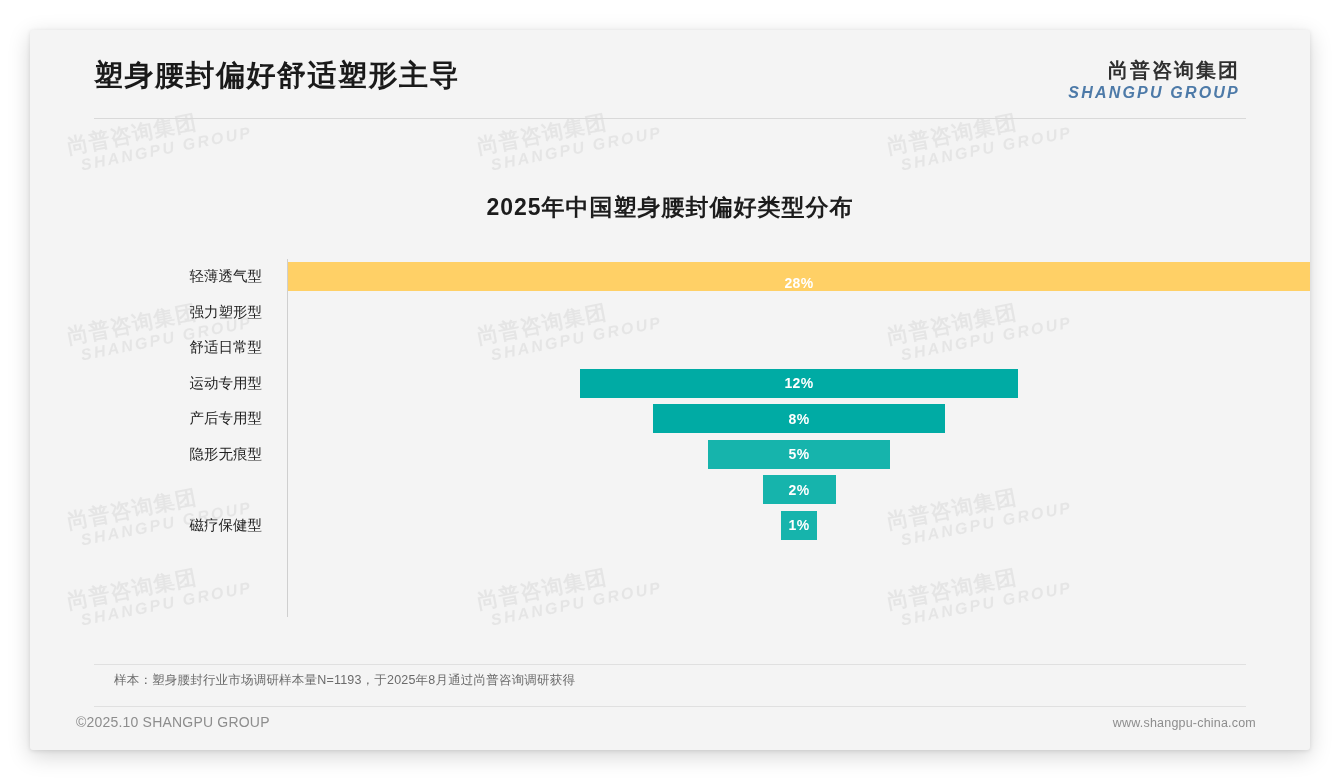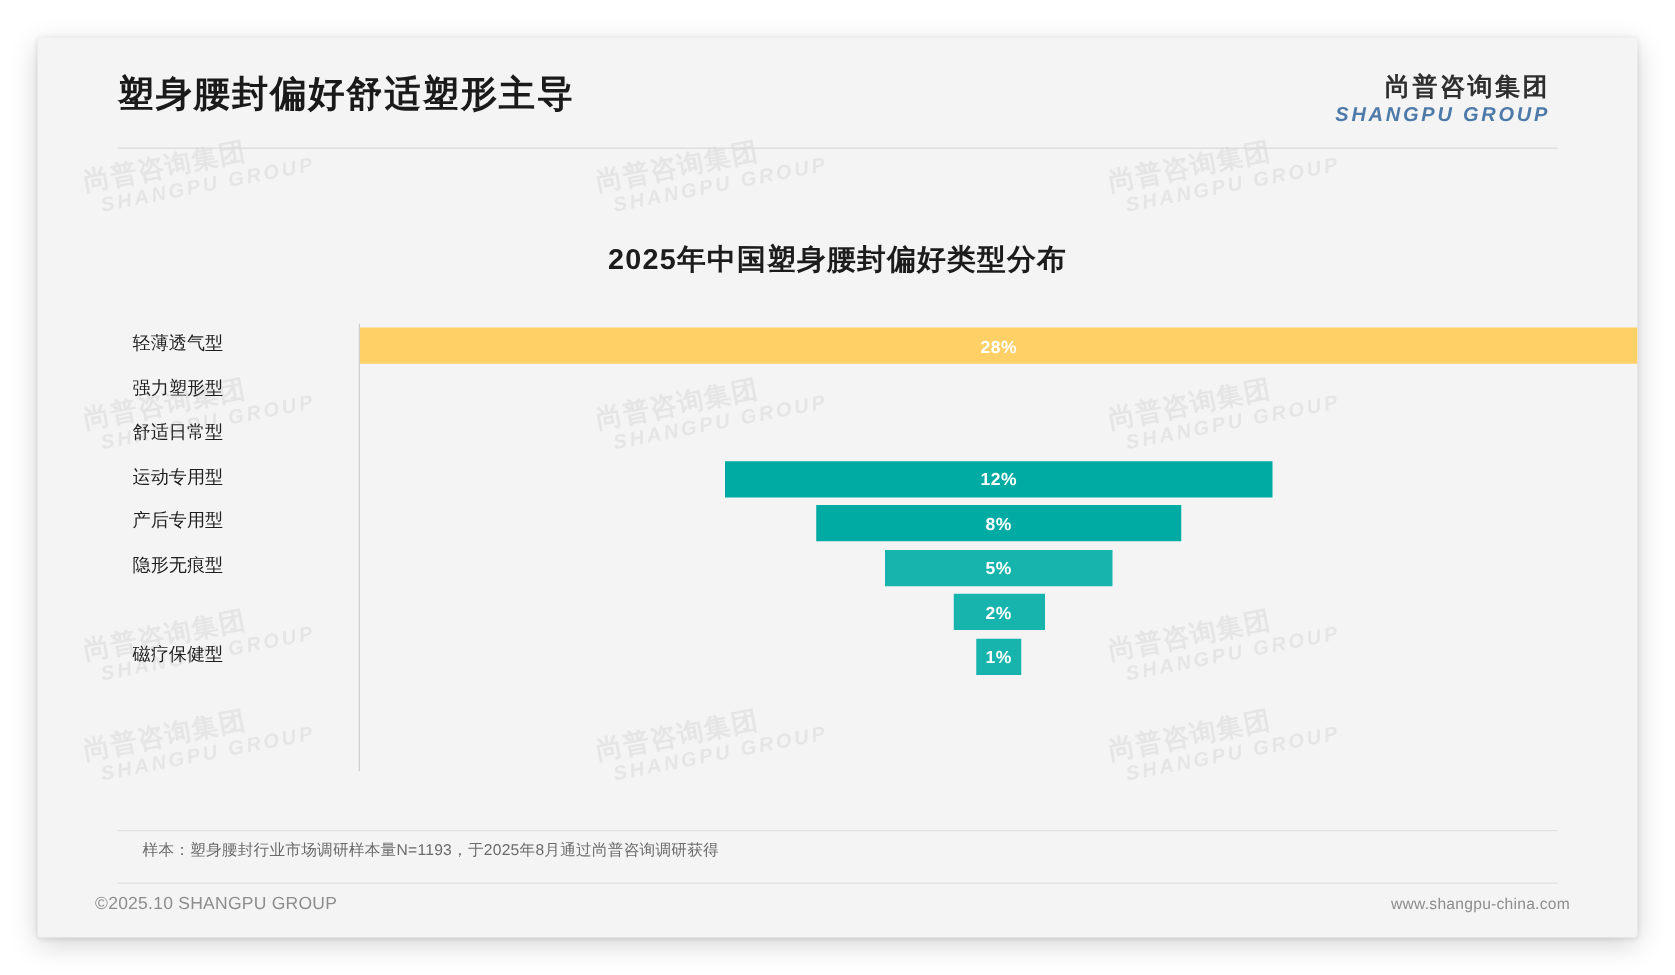--- a/index.html
+++ b/index.html
@@ -142,25 +142,25 @@
     height: 35.5px;
     margin-bottom: 0;
   }
   .row-label {
     position: absolute;
     right: 1034px;
     top: 0;
     width: 170px;
     height: 35.5px;
     line-height: 35.5px;
+    text-align: right;
     padding-right: 14px;
     font-size: 14.5px;
     color: #1e1e1e;
     white-space: nowrap;
-    font-family: Liberation Mono, monospace;
   }
   .bar-track {
     position: absolute;
     left: 258px;
     top: 0;
     width: 1022px;
     height: 35.5px;
   }
   .bar {
     position: absolute;
@@ -288,21 +288,21 @@
   </div>
 
   <div id="chart-area">
     <div id="chart-title">2025年中国塑身腰封偏好类型分布</div>
     <div id="funnel-plot">
       <div id="axis-line"></div>
 
     <div class="funnel-row">
           <div class="row-label">轻薄透气型</div>
           <div class="bar-track">
-            <div class="bar" style="left: 0px; width: 1022px; background: rgb(255, 208, 102);">
+            <div class="bar" style="left: 0px; width: 1022px; background: rgb(255, 208, 102); align-items: flex-end;">
               <span class="bar-value">28%</span>
             </div>
           </div>
         </div>
         <div class="funnel-row">
           <div class="row-label">强力塑形型</div>
         </div>
         <div class="funnel-row">
           <div class="row-label">舒适日常型</div>
         </div>

